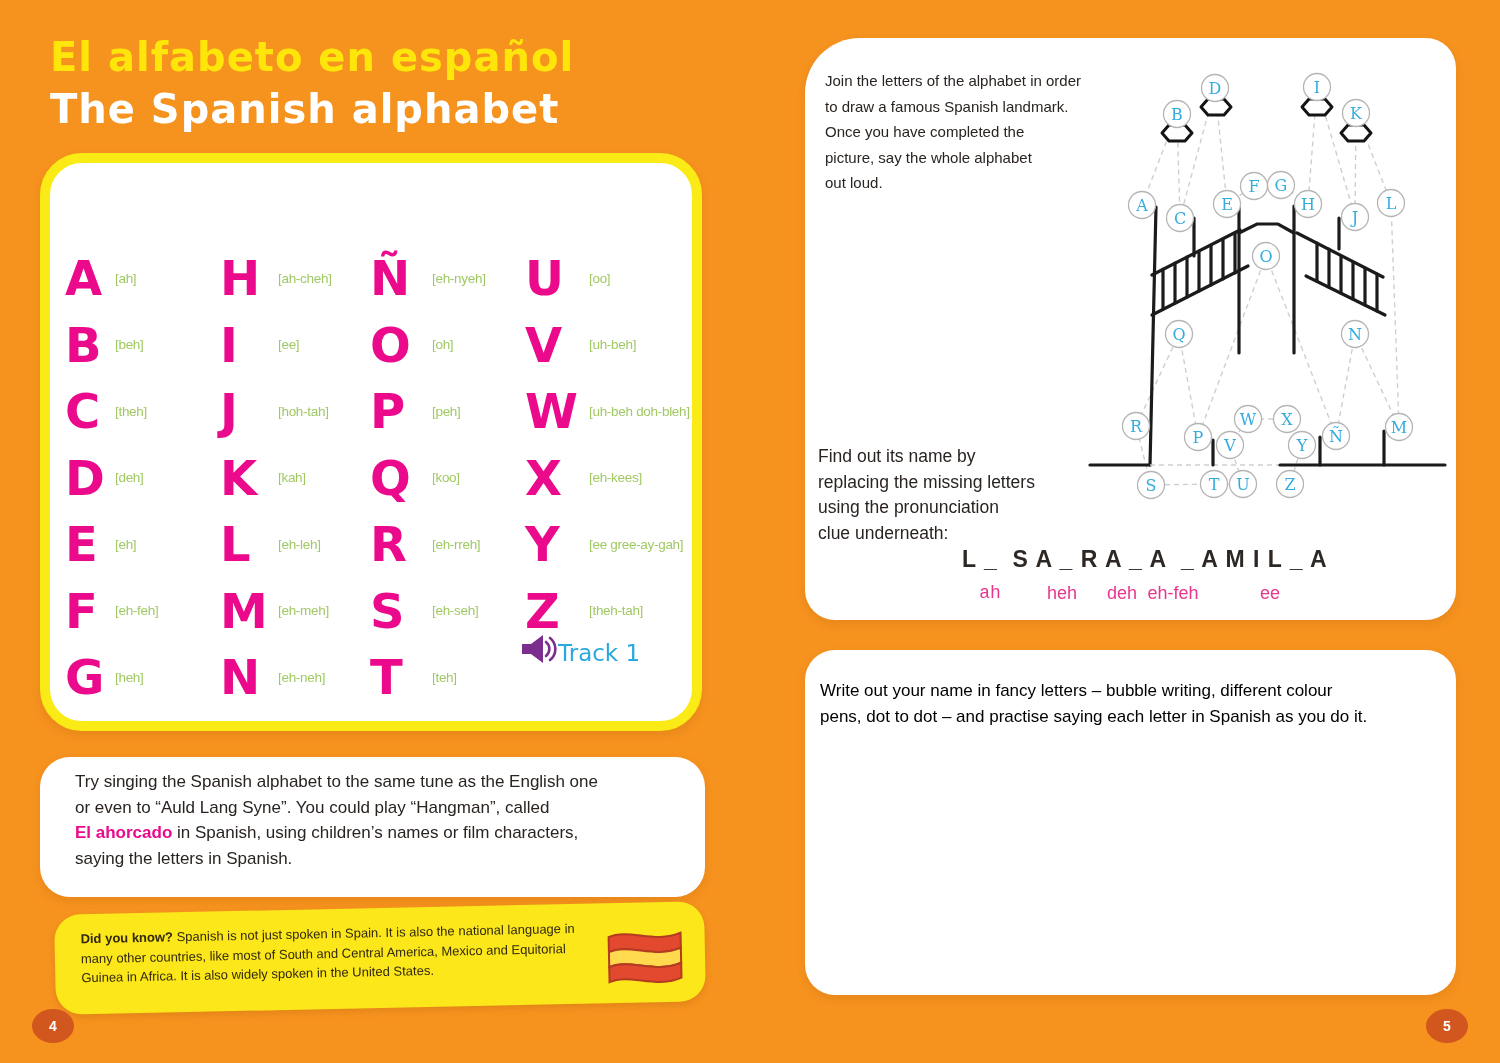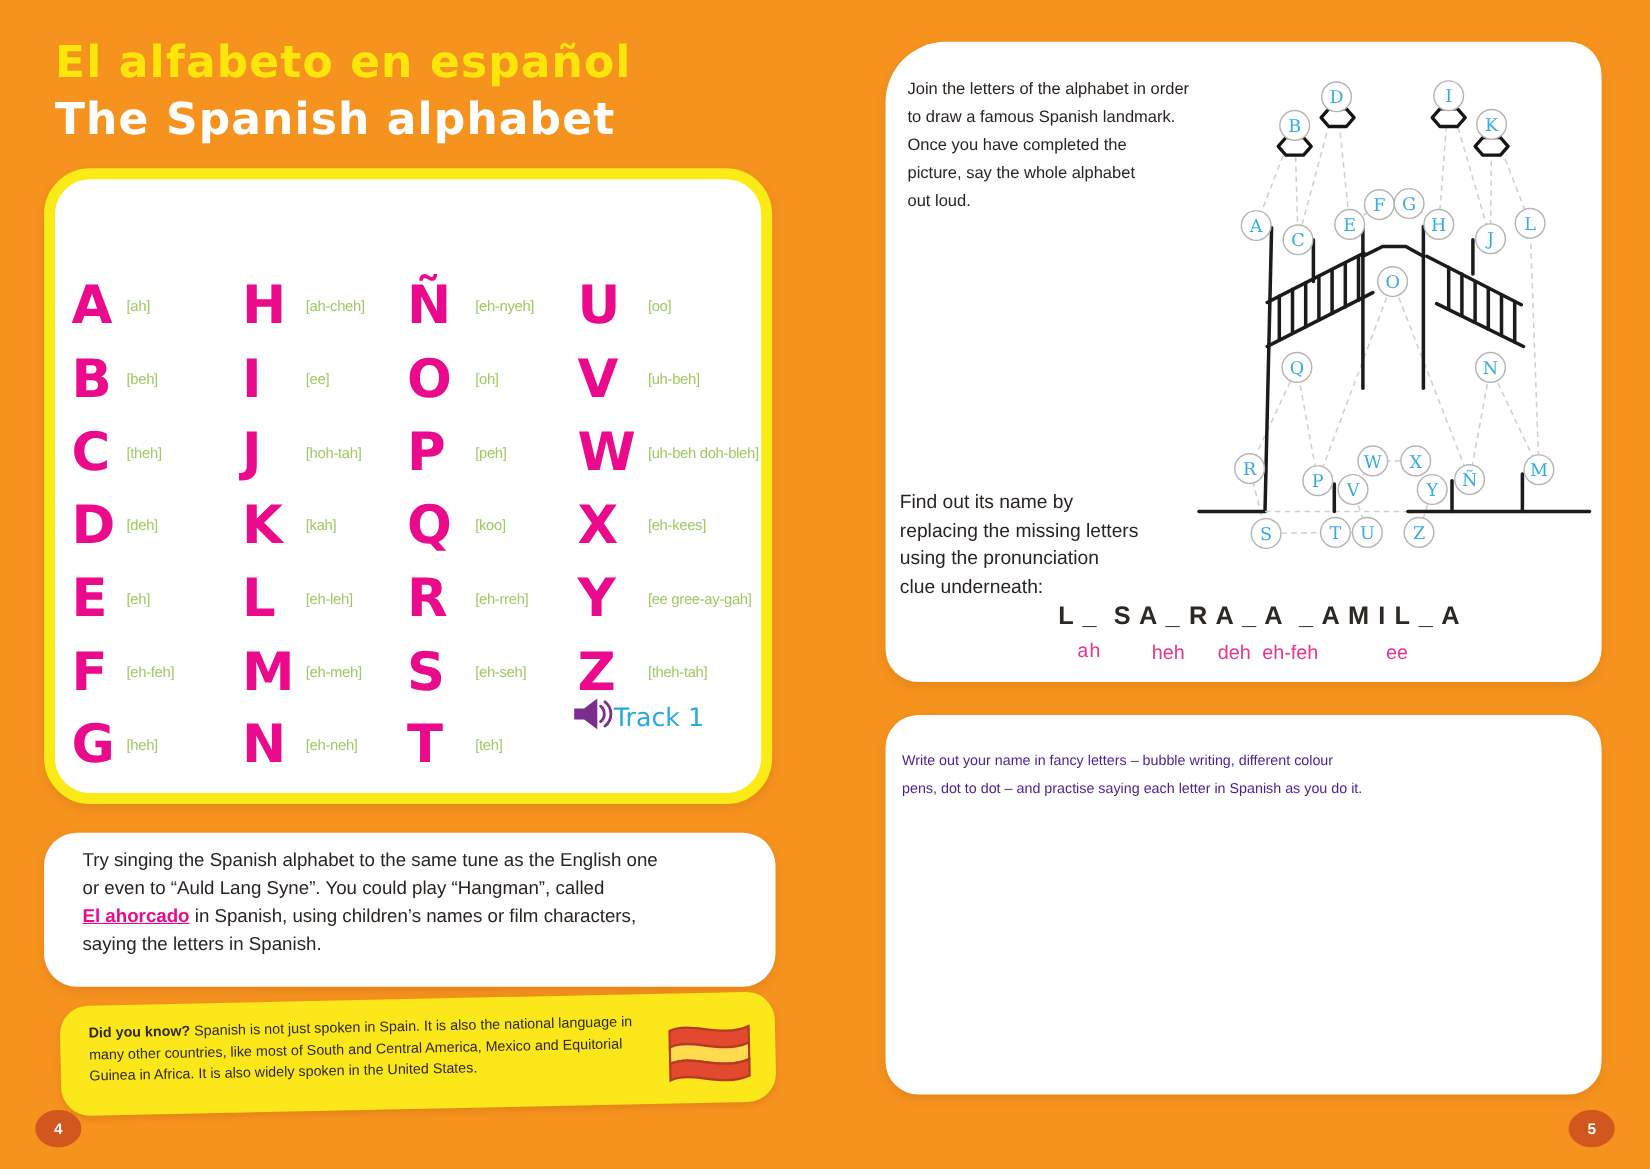--- a/index.html
+++ b/index.html
@@ -16,38 +16,38 @@
   #main-box { left:40px; top:153px; width:642px; height:558px; border:10px solid #FAEA15; border-radius:42px; }
   #intro { left:75px; top:183px; width:620px; font-size:17px; line-height:26px; color:#2A2421; white-space:pre-line; }
   .abc-col { position:absolute; top:245px; }
   .abc-row { height:66.5px; display:flex; align-items:center; }
   .abc-letter { display:inline-block; font-family:"DejaVu Sans",sans-serif; font-weight:bold; font-size:48px; color:#EB0A8C; line-height:1; }
   .abc-pron { font-size:13.5px; letter-spacing:-0.3px; color:#A0C964; }
   #track-row { left:520px; top:632px; display:flex; align-items:flex-end; }
   #track-label { font-size:23px; color:#2AA9E0; font-family:"DejaVu Sans",sans-serif; }
   #tip-box { left:40px; top:757px; width:665px; height:140px; border-radius:30px; }
   #tip-text { left:75px; top:769px; width:600px; font-size:17px; line-height:25.5px; color:#2A2421; white-space:pre-line; }
-  .tip-highlight { color:#EB0A8C; font-weight:bold;text-decoration:underline; }
+  .tip-highlight { color:#EB0A8C; font-weight:bold; }
   #dyk-box { position:absolute; left:55px; top:908px; width:650px; height:100px; background:#FBE71A; border-radius:26px; transform:rotate(-1.2deg); box-shadow:0 3px 6px rgba(150,80,0,0.2); }
   #dyk-text { position:absolute; left:26px; top:15px; width:508px; font-size:13px; line-height:19.5px; color:#33290F; }
   .dyk-lead { font-weight:bold; }
   #flag-icon { position:absolute; left:548px; top:22px; }
   .page-dot { position:absolute; width:42px; height:34px; background:#D2571F; border-radius:50%; color:#ffffff; font-size:14px; font-weight:bold; display:flex; align-items:center; justify-content:center; }
   #page-dot-4 { left:32px; top:1009px; }
   #page-dot-5 { left:1426px; top:1009px; }
 
   
   #box1 { left:805px; top:38px; width:651px; height:582px; border-radius:55px 30px 30px 30px; }
   #box2 { left:805px; top:650px; width:651px; height:345px; border-radius:30px; }
   #instructions { left:825px; top:68px; width:370px; font-size:15px; line-height:25.5px; color:#2A2421; white-space:pre-line; }
   #find-out { left:818px; top:444px; width:260px; font-size:17.5px; line-height:25.5px; color:#2A2421; white-space:pre-line; }
   #answer-area { left:962px; top:546px; width:400px; height:70px; }
   #answer-line { position:absolute; left:0; top:0; font-size:23px; font-weight:bold; letter-spacing:1px; white-space:pre; color:#2E2825; }
   .clue { position:absolute; top:37px; transform:translateX(-50%); font-size:18px; color:#E8368F; }
-  #write-out { left:820px; top:678px; width:615px; font-size:13px; line-height:26px; color:#4c1d95; white-space:pre-line; }
+  #write-out { left:820px; top:678px; width:615px; font-size:17px; line-height:26px; color:#000000; white-space:pre-line; }
 
   
   #puzzle-svg { position:absolute; left:1085px; top:50px; }
   .solid { stroke:#1b1b1b; stroke-width:3.2; stroke-linecap:round; fill:none; }
   .dash { stroke:#CFCFCF; stroke-width:1.4; fill:none; stroke-dasharray:5 4; }
   .hex { fill:#ffffff; stroke:#141414; stroke-width:3; stroke-linejoin:round; }
   .node-circle { fill:#ffffff; stroke:#B5B5B5; stroke-width:1.3; }
   .node-text { fill:#35ACDF; font-size:16px; font-family:"DejaVu Serif", serif; text-anchor:middle; }
 </style>
 </head>

